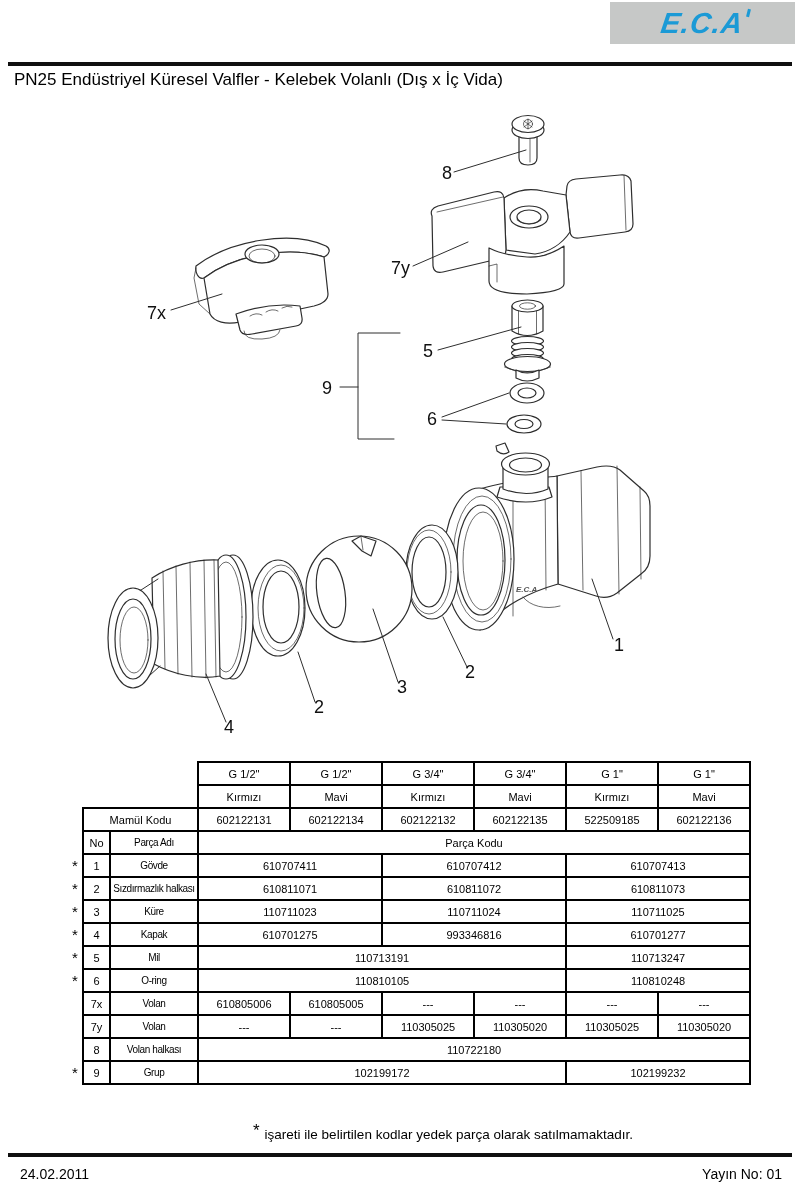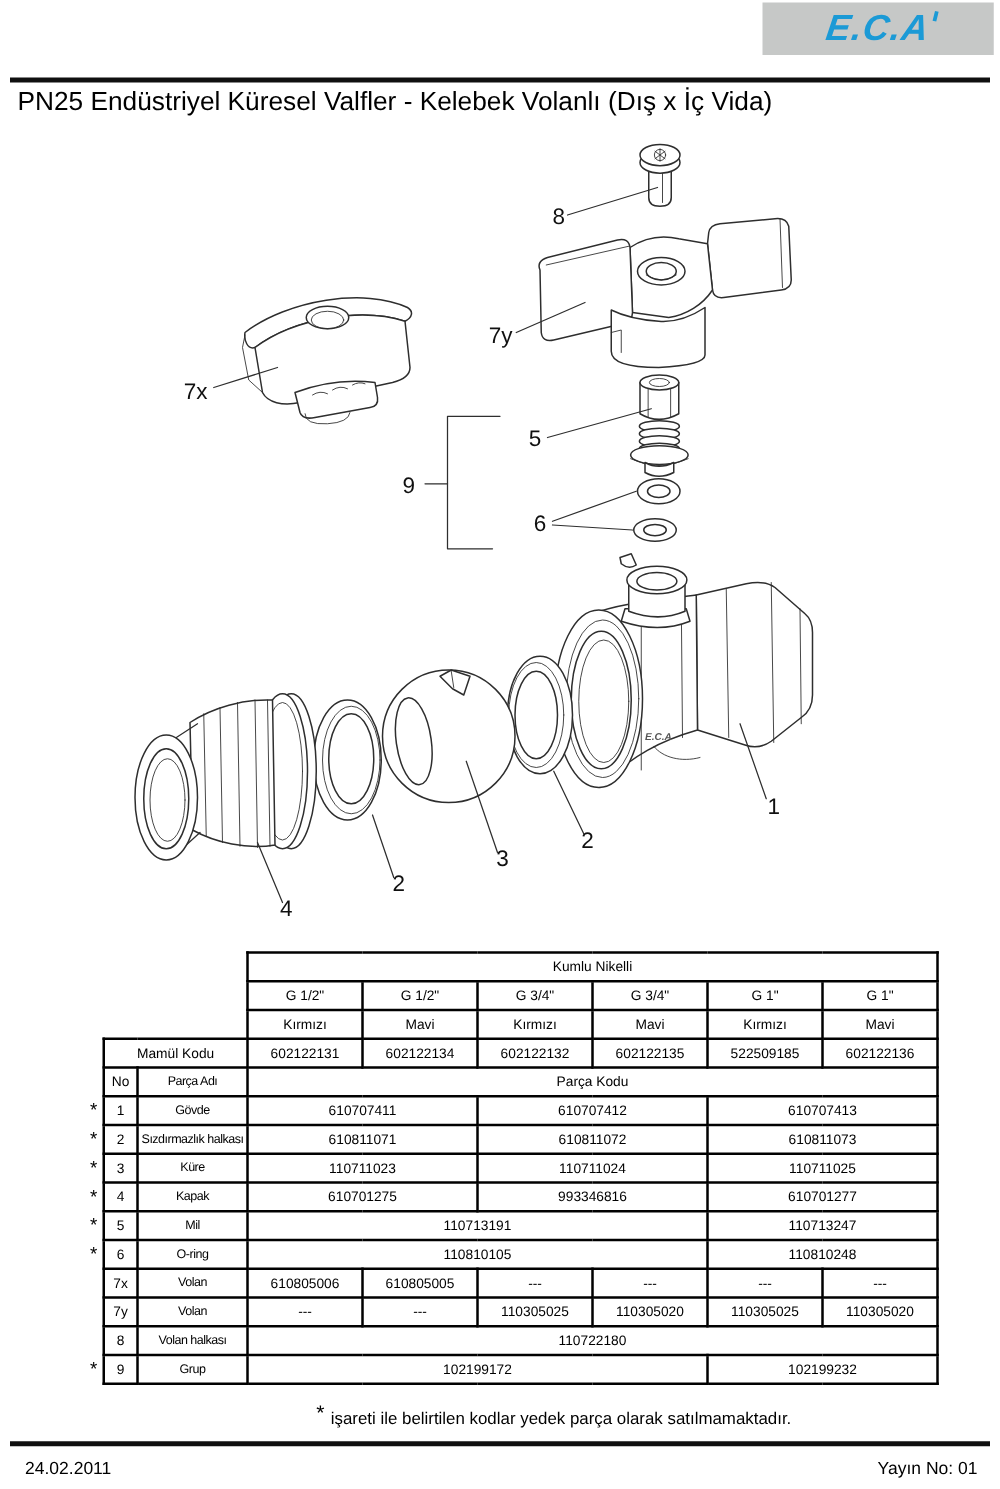--- a/index.html
+++ b/index.html
@@ -6,21 +6,21 @@
   .page{position:relative;width:800px;height:1191px;background:#fff;overflow:hidden;
         font-family:"Liberation Sans",sans-serif;color:#000;}
   
   .logo-box{position:absolute;left:610px;top:2px;width:185px;height:42px;background:#c6c8c7;
             display:flex;align-items:center;justify-content:center;}
   .logo-text{font-style:italic;font-weight:bold;font-size:29px;color:#1b9ad6;
              letter-spacing:1px;transform:skewX(-8deg);line-height:1;padding-left:6px;}
   .logo-tick{width:3px;height:8px;background:#1b9ad6;transform:rotate(14deg);
              margin:-20px 0 0 3px;}
   .rule-top{position:absolute;left:8px;top:62px;width:784px;height:4px;background:#101010;}
-  .title{position:absolute;left:14px;top:70px;font-size:21px;white-space:nowrap;}
+  .title{position:absolute;left:14px;top:70px;font-size:17px;white-space:nowrap;}
   
   .diagram{position:absolute;left:0;top:0;width:800px;height:760px;}
   .fw{fill:#fff;stroke:#2e2e2e;stroke-width:1.2;stroke-linejoin:round;stroke-linecap:round;}
   .ln{fill:none;stroke:#2e2e2e;stroke-width:1;stroke-linejoin:round;stroke-linecap:round;}
   .thin{stroke-width:.7;}
   .lbl{font-size:18px;fill:#101010;font-family:"Liberation Sans",sans-serif;}
   .emboss{font-size:8px;fill:#555;font-style:italic;font-weight:bold;
           font-family:"Liberation Sans",sans-serif;}
   
   .pt{position:absolute;left:68px;top:761px;border-collapse:collapse;table-layout:fixed;}
@@ -197,24 +197,20 @@
         <col style="width:27px">
         <col style="width:88px">
       <col style="width:92px">
         <col style="width:92px">
         <col style="width:92px">
       <col style="width:92px">
         <col style="width:92px">
         <col style="width:92px">
     </colgroup>
     <tbody>
-        <tr>
-      <td class="ghost" colspan="3"></td>
-      <td colspan="6">Kumlu Nikelli</td>
-    </tr>
     <tr>
       <td class="ghost" colspan="3"></td>
       <td>G 1/2"</td>
       <td>G 1/2"</td>
       <td>G 3/4"</td>
       <td>G 3/4"</td>
       <td>G 1"</td>
       <td>G 1"</td>
     </tr>
     <tr>

